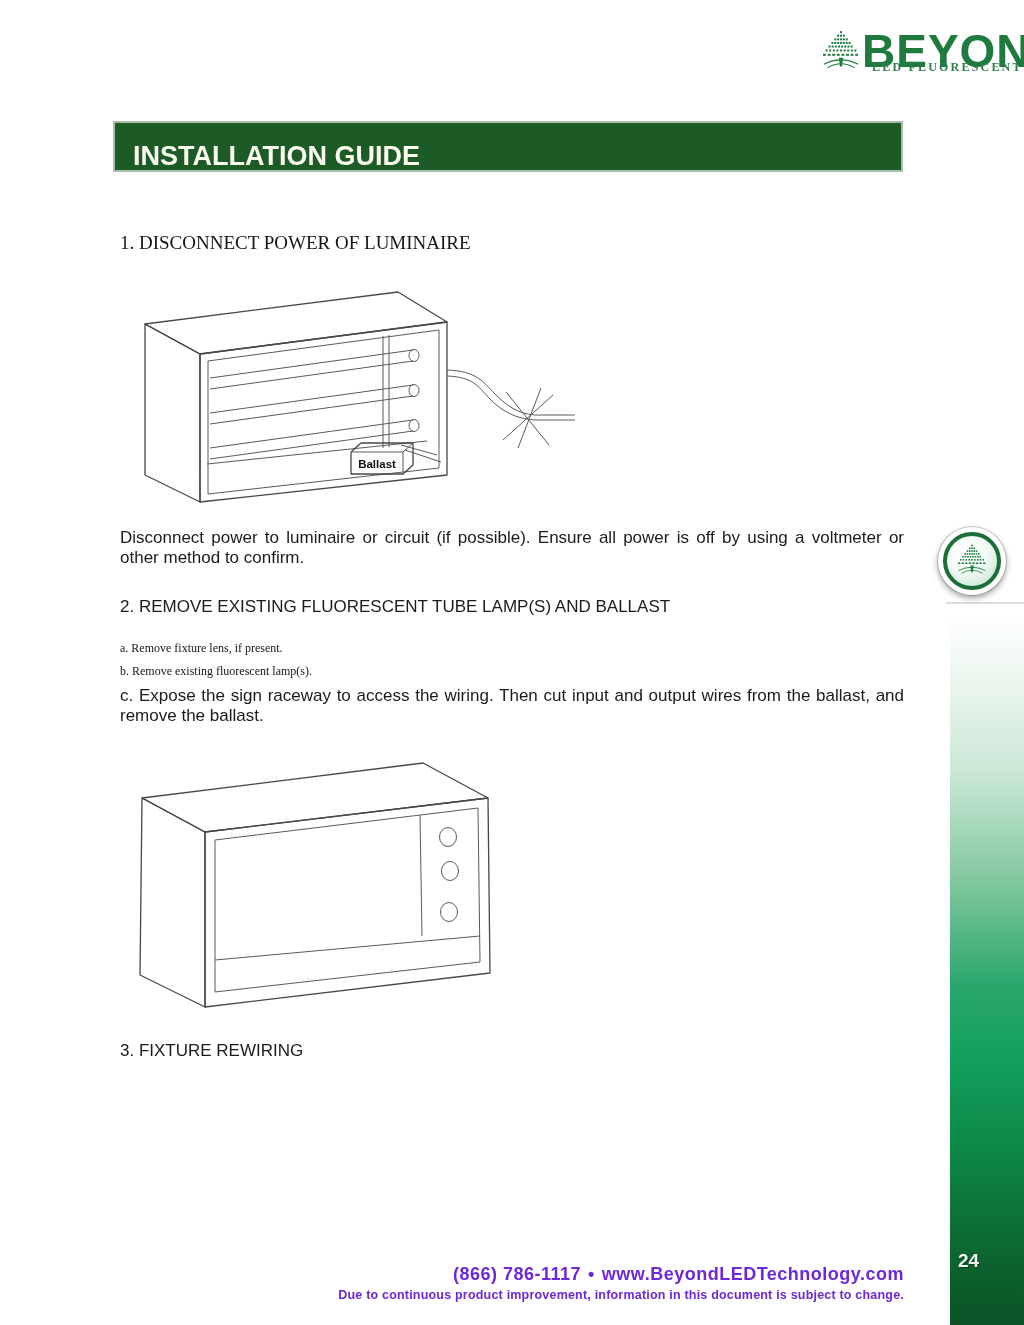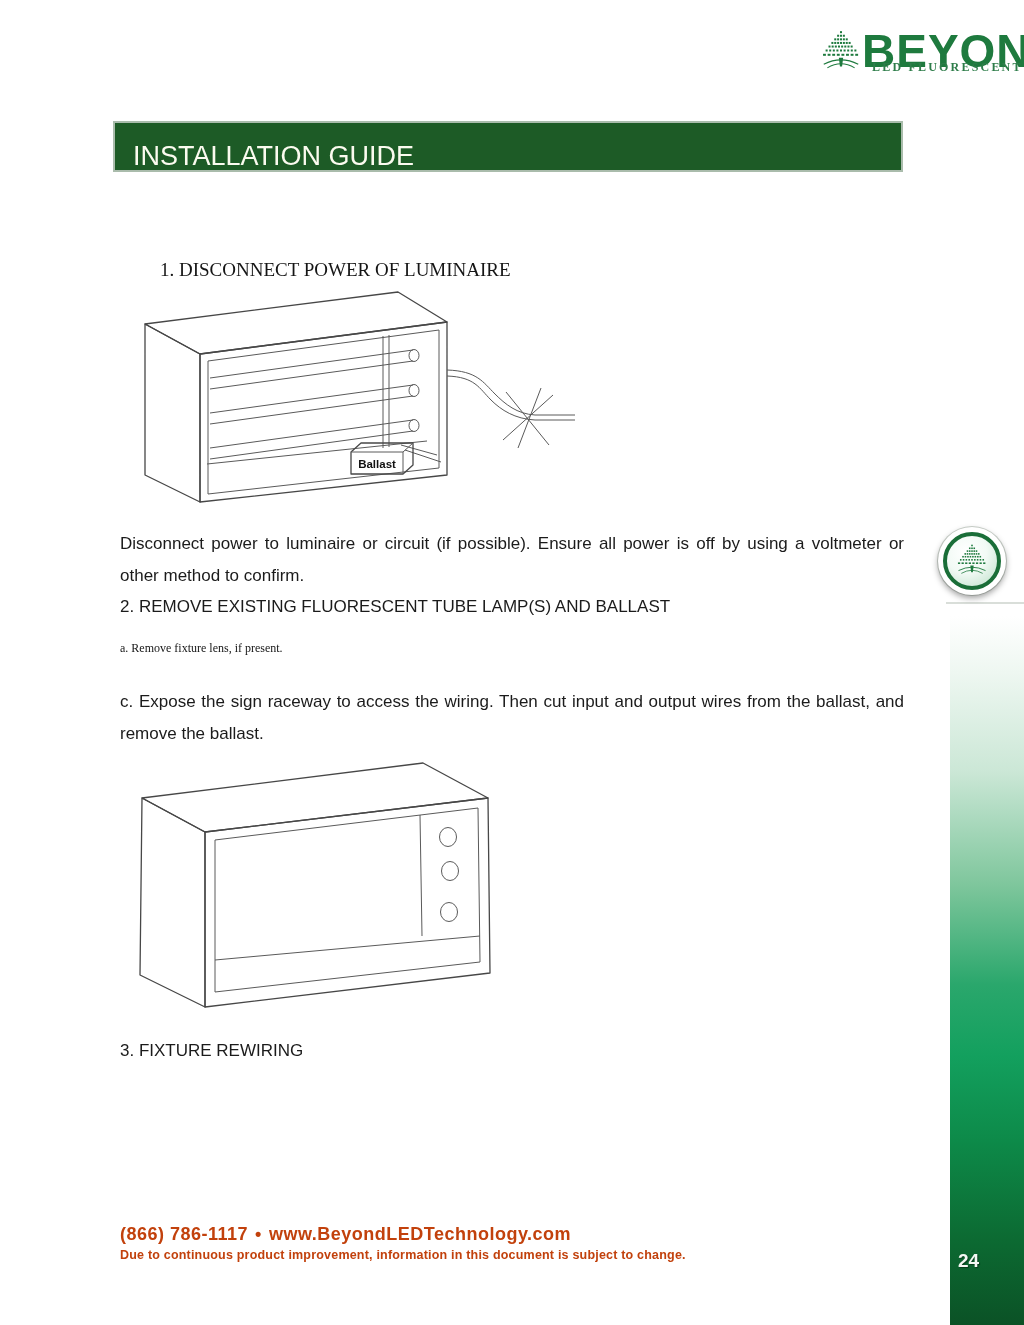--- a/index.html
+++ b/index.html
@@ -58,60 +58,60 @@
   
   .banner {
     position: absolute;
     left: 113px; top: 121px;
     width: 790px; height: 51px;
     background: #1d5b26;
     border: 2px solid #aabcac;
     display: flex; align-items: center;
   }
   .banner .banner-text {
-    color: #fbfbef; font-weight: normal; font-size: 27px;
+    color: #fbfbef; font-weight: bold; font-size: 27px;
     letter-spacing: 0px; padding-left: 18px;
     font-family: "Liberation Sans", sans-serif;
     margin-top: 20px;
   }
 
   
   .serif-head {
     position: absolute; left: 120px;
     font-family: "Liberation Serif", serif;
     font-size: 19px; color: #151515; white-space: nowrap;
   }
   .sans-head {
     position: absolute; left: 120px;
     font-family: "Liberation Sans", sans-serif;
     font-size: 17px; color: #1b1b1b; white-space: nowrap;
   }
   .body-par {
     position: absolute; left: 120px; width: 784px;
     font-family: "Liberation Sans", sans-serif;
-    font-size: 17px; line-height: 32px; color: #1b1b1b;
+    font-size: 17px; line-height: 20px; color: #1b1b1b;
     text-align: justify;
   }
   .serif-line {
     position: absolute; left: 120px;
     font-family: "Liberation Serif", serif;
     font-size: 12px; color: #151515; white-space: nowrap;
   }
 
   
   .diagram { position: absolute; }
   .diagram svg { display: block; }
   .sketch { stroke: #474747; stroke-width: 1.3; fill: none; stroke-linejoin: round; stroke-linecap: round; }
   .sketch-thin { stroke: #5a5a5a; stroke-width: 1; fill: none; }
   .ballast-text { font-family: "Liberation Sans", sans-serif; font-size: 11.5px; font-weight: bold; fill: #111; }
 
   
   .footer {
-    position: absolute; left: 120px; top: 1224px; width: 784px;
-    text-align: left; color: #c2410c;
+    position: absolute; left: 120px; top: 1264px; width: 784px;
+    text-align: right; color: #6d28d9;
     font-family: "Liberation Sans", sans-serif;
   }
   .footer .phone-line { font-size: 18px; font-weight: bold; letter-spacing: 0.5px; }
   .footer .phone-line .bullet { margin: 0 7px; }
   .footer .disclaimer { font-size: 12.5px; font-weight: bold; margin-top: 3px; letter-spacing: 0.2px; }
 
   
   .badge {
     position: absolute; left: 938px; top: 527px;
     width: 68px; height: 68px; border-radius: 50%;
@@ -193,21 +193,21 @@
       <path d="M13,54 Q32,43 51,54" stroke="currentColor" stroke-width="1.4" fill="none"></path>
     </svg>
     <div class="brand">BEYOND</div>
     <div class="tagline">LED FLUORESCENT</div>
   </div>
 
   <div class="banner">
     <div class="banner-text">INSTALLATION GUIDE</div>
   </div>
 
-  <div class="serif-head" style="top: 259px; margin-left: 40px;">1. DISCONNECT POWER OF LUMINAIRE</div>
+  <div class="serif-head" style="top: 232px;">1. DISCONNECT POWER OF LUMINAIRE</div>
 
   <div class="diagram" style="left:125px; top:282px;">
     <svg width="460" height="228" viewBox="0 0 460 228" xmlns="http://www.w3.org/2000/svg">
 
       <path class="sketch" d="M20,42 L273,10 L322,40 L75,72 Z"></path>
 
       <path class="sketch" d="M20,42 L20,193 L75,220 L75,72 Z"></path>
 
       <path class="sketch" d="M75,72 L322,40 L322,193 L75,220 Z"></path>
 
@@ -237,20 +237,21 @@
       <path class="sketch-thin" d="M410,133 L450,133 M410,138 L450,138"></path>
 
       <path class="sketch-thin" d="M381,110 L424,163 M428,113 L378,158 M393,166 L416,106"></path>
     </svg>
   </div>
 
   <div class="body-par" style="top: 528px;">Disconnect power to luminaire or circuit (if possible). Ensure all power is off by using a voltmeter or other method to confirm.</div>
 
   <div class="sans-head" style="top: 597px;">2. REMOVE EXISTING FLUORESCENT TUBE LAMP(S) AND BALLAST</div>
   <div class="serif-line" style="top: 641px;">a. Remove fixture lens, if present.</div>
+  <div class="serif-line" style="top: 664px;">b. Remove existing fluorescent lamp(s).</div>
   <div class="body-par" style="top: 686px;">c. Expose the sign raceway to access the wiring. Then cut input and output wires from the ballast, and remove the ballast.</div>
 
   <div class="diagram" style="left:135px; top:760px;">
     <svg width="372" height="256" viewBox="0 0 372 256" xmlns="http://www.w3.org/2000/svg">
 
       <path class="sketch" d="M7,38 L288,3 L353,38 L70,72 Z"></path>
 
       <path class="sketch" d="M7,38 L5,215 L70,247 L70,72 Z"></path>
 
       <path class="sketch" d="M70,72 L353,38 L355,213 L70,247 Z"></path>

